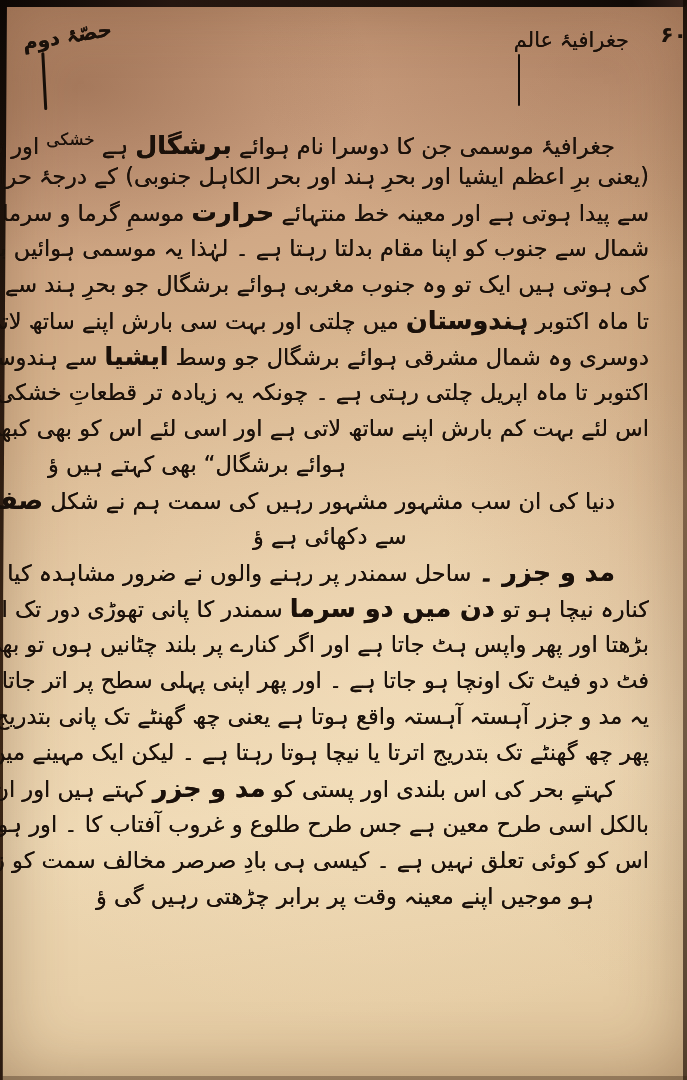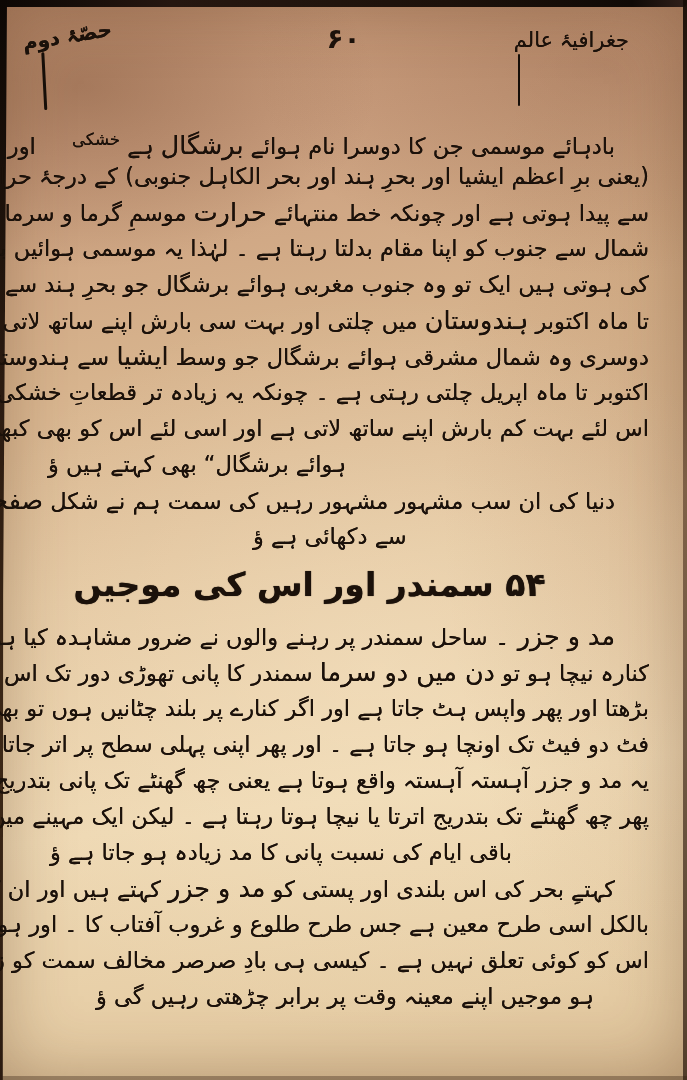--- a/index.html
+++ b/index.html
@@ -32,31 +32,31 @@
   
   .hdr{position:relative;height:84px;padding:26px 26px 0 26px;direction:rtl;}
   .hdr .right-title{position:absolute;right:58px;top:28px;font-size:21px;font-weight:normal;
     text-shadow:0 0 .5px currentColor;}
   .hdr .right-title::after{content:"";position:absolute;left:4px;top:26px;width:2.5px;height:52px;
     background:#160e08;border-radius:2px;}
   .hdr .left-title{position:absolute;left:22px;top:24px;font-size:20px;font-weight:bold;
     transform:rotate(-9deg);text-shadow:0 0 .5px currentColor;}
   .hdr .left-title::after{content:"";position:absolute;left:14px;top:24px;width:2.5px;height:58px;
     background:#160e08;transform:rotate(6deg);border-radius:2px;}
-  .hdr .page-num{position:absolute;left:0;right:0;top:22px;text-align:center;
-    font-size:28px;font-weight:bold;letter-spacing:2px;}
+  .hdr .page-num{position:absolute;left:0;right:0;top:22px;text-align:right;
+    font-size:22px;font-weight:bold;letter-spacing:2px;}
 
   
   .body{position:relative;padding:12px 38px 0 38px;direction:rtl;}
   .para{direction:rtl;}
   .line{height:36px;line-height:36px;font-size:22.5px;white-space:nowrap;
     text-align:justify;text-align-last:justify;
     text-shadow:0 0 .6px rgba(20,10,4,.9);}
-  .line .em{font-weight:normal;font-size:1.13em;}
-  .line .sup{vertical-align:9px;font-size:.74em;margin-left:29px;}
+  .line .em{font-weight:bold;font-size:1.13em;}
+  .line .sup{vertical-align:9px;font-size:.74em;}
   
   .p1 .line:nth-child(1),.p2 .line:nth-child(1),
   .p3 .line:nth-child(1),.p4 .line:nth-child(1){padding-right:34px;}
   
   .p1 .line:nth-child(10){text-align:left;text-align-last:left;padding-left:10px;}
   .p2 .line:nth-child(2){text-align:left;text-align-last:left;padding-left:215px;}
   .p3 .line:nth-child(7){text-align:left;text-align-last:left;padding-left:12px;}
   .p4 .line:nth-child(4){text-align:center;text-align-last:left;padding-left:58px;}
 
   .section-heading{direction:rtl;text-align:center;font-size:33px;font-weight:bold;
@@ -73,44 +73,42 @@
   <div class="edge-bottom"></div>
 
   <div class="hdr">
     <div class="right-title">جغرافیۂ عالم</div>
     <div class="page-num">۶۰</div>
     <div class="left-title">حصّۂ دوم</div>
   </div>
 
   <div class="body">
     <div class="para p1">
-        <div class="line"><span>بادہائے موسمی جن کا دوسرا نام ہوائے </span><span class="em">برشگال</span><span> ہے </span><span class="sup">خشکی</span><span> اور تری</span></div>
+        <div class="line"><span>جغرافیۂ موسمی جن کا دوسرا نام ہوائے </span><span class="em">برشگال</span><span> ہے </span><span class="sup">خشکی</span><span> اور تری</span></div>
         <div class="line"><span>(یعنی برِ اعظم ایشیا اور بحرِ ہند اور بحر الکاہل جنوبی) کے درجۂ حرارت میں اختلاف</span></div>
-        <div class="line"><span>سے پیدا ہوتی ہے اور چونکہ خط منتہائے </span><span class="em">حرارت</span><span> موسمِ گرما و سرما میں</span></div>
+        <div class="line"><span>سے پیدا ہوتی ہے اور معینہ خط منتہائے </span><span class="em">حرارت</span><span> موسمِ گرما و سرما میں</span></div>
         <div class="line"><span>شمال سے جنوب کو اپنا مقام بدلتا رہتا ہے ۔ لہٰذا یہ موسمی ہوائیں بھی دو قسم</span></div>
         <div class="line"><span>کی ہوتی ہیں ایک تو وہ جنوب مغربی ہوائے برشگال جو بحرِ ہند سے اپریل</span></div>
         <div class="line"><span>تا ماہ اکتوبر </span><span class="em">ہندوستان</span><span> میں چلتی اور بہت سی بارش اپنے ساتھ لاتی ہے ۔ اور</span></div>
         <div class="line"><span>دوسری وہ شمال مشرقی ہوائے برشگال جو وسط </span><span class="em">ایشیا</span><span> سے ہندوستان میں</span></div>
         <div class="line"><span>اکتوبر تا ماہ اپریل چلتی رہتی ہے ۔ چونکہ یہ زیادہ تر قطعاتِ خشکی پر سے آتی ہے</span></div>
         <div class="line"><span>اس لئے بہت کم بارش اپنے ساتھ لاتی ہے اور اسی لئے اس کو بھی کبھی ”تشنہ</span></div>
         <div class="line"><span>ہوائے برشگال“ بھی کہتے ہیں ؤ</span></div>
       </div>
     <div class="para p2">
         <div class="line"><span>دنیا کی ان سب مشہور مشہور رہیں کی سمت ہم نے شکل </span><span class="em">صفحہ ۵۹</span></div>
         <div class="line"><span>سے دکھائی ہے ؤ</span></div>
       </div>
-    <div class="section-heading">۵۴ سمندر اور اس کی موجیں</div>
     <div class="para p3">
         <div class="line"><span class="em">مد و جزر ۔</span><span> ساحل سمندر پر رہنے والوں نے ضرور مشاہدہ کیا ہوگا کہ اگر</span></div>
         <div class="line"><span>کنارہ نیچا ہو تو </span><span class="em">دن میں دو سرما</span><span> سمندر کا پانی تھوڑی دور تک اس کے اوپر</span></div>
         <div class="line"><span>بڑھتا اور پھر واپس ہٹ جاتا ہے اور اگر کنارے پر بلند چٹانیں ہوں تو بھی پانی</span></div>
         <div class="line"><span>فٹ دو فیٹ تک اونچا ہو جاتا ہے ۔ اور پھر اپنی پہلی سطح پر اتر جاتا ہے ۔ سمندر میں</span></div>
         <div class="line"><span>یہ مد و جزر آہستہ آہستہ واقع ہوتا ہے یعنی چھ گھنٹے تک پانی بتدریج چڑھتا اور</span></div>
         <div class="line"><span>پھر چھ گھنٹے تک بتدریج اترتا یا نیچا ہوتا رہتا ہے ۔ لیکن ایک مہینے میں دو مرتبہ</span></div>
-        <div class="line"><span>باقی ایام کی نسبت پانی کا مد زیادہ ہو جاتا ہے ؤ</span></div>
       </div>
     <div class="para p4">
         <div class="line"><span>کہتےِ بحر کی اس بلندی اور پستی کو </span><span class="em">مد و جزر</span><span> کہتے ہیں اور ان کا وقت</span></div>
         <div class="line"><span>بالکل اسی طرح معین ہے جس طرح طلوع و غروب آفتاب کا ۔ اور ہوا سے</span></div>
         <div class="line"><span>اس کو کوئی تعلق نہیں ہے ۔ کیسی ہی بادِ صرصر مخالف سمت کو زور سے چل رہی</span></div>
         <div class="line"><span>ہو موجیں اپنے معینہ وقت پر برابر چڑھتی رہیں گی ؤ</span></div>
       </div>
   </div>
 </div>
 

